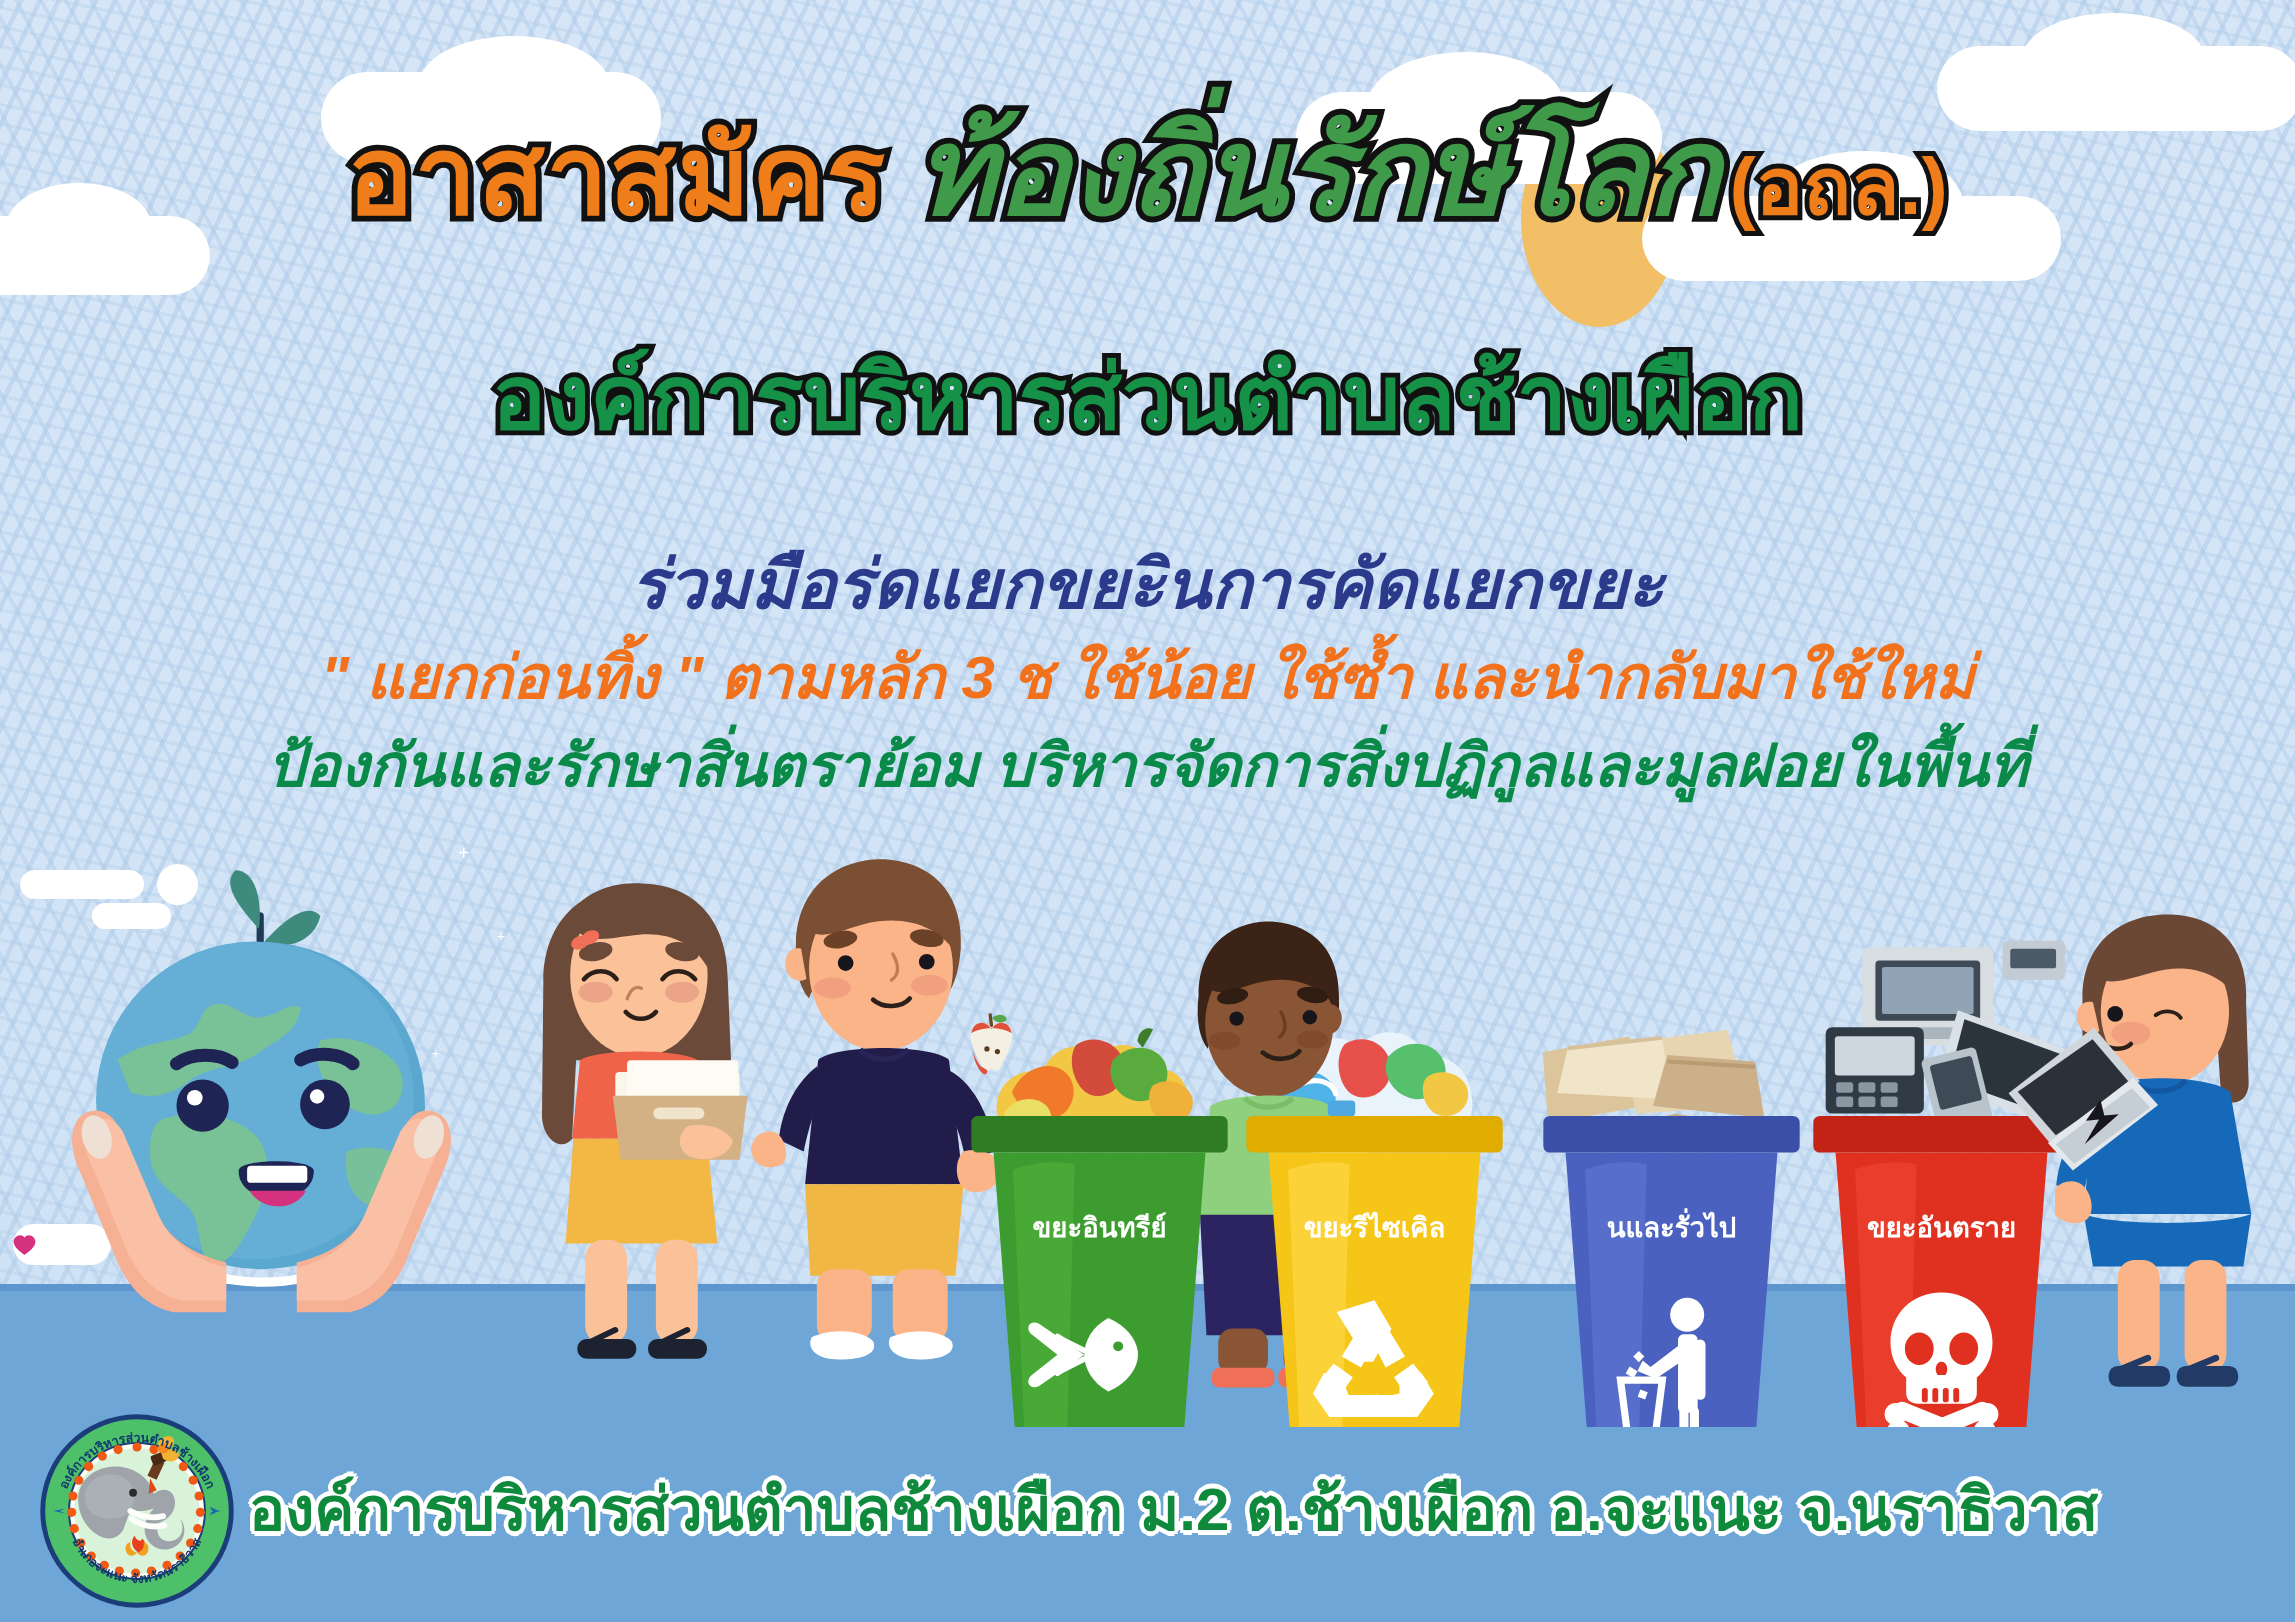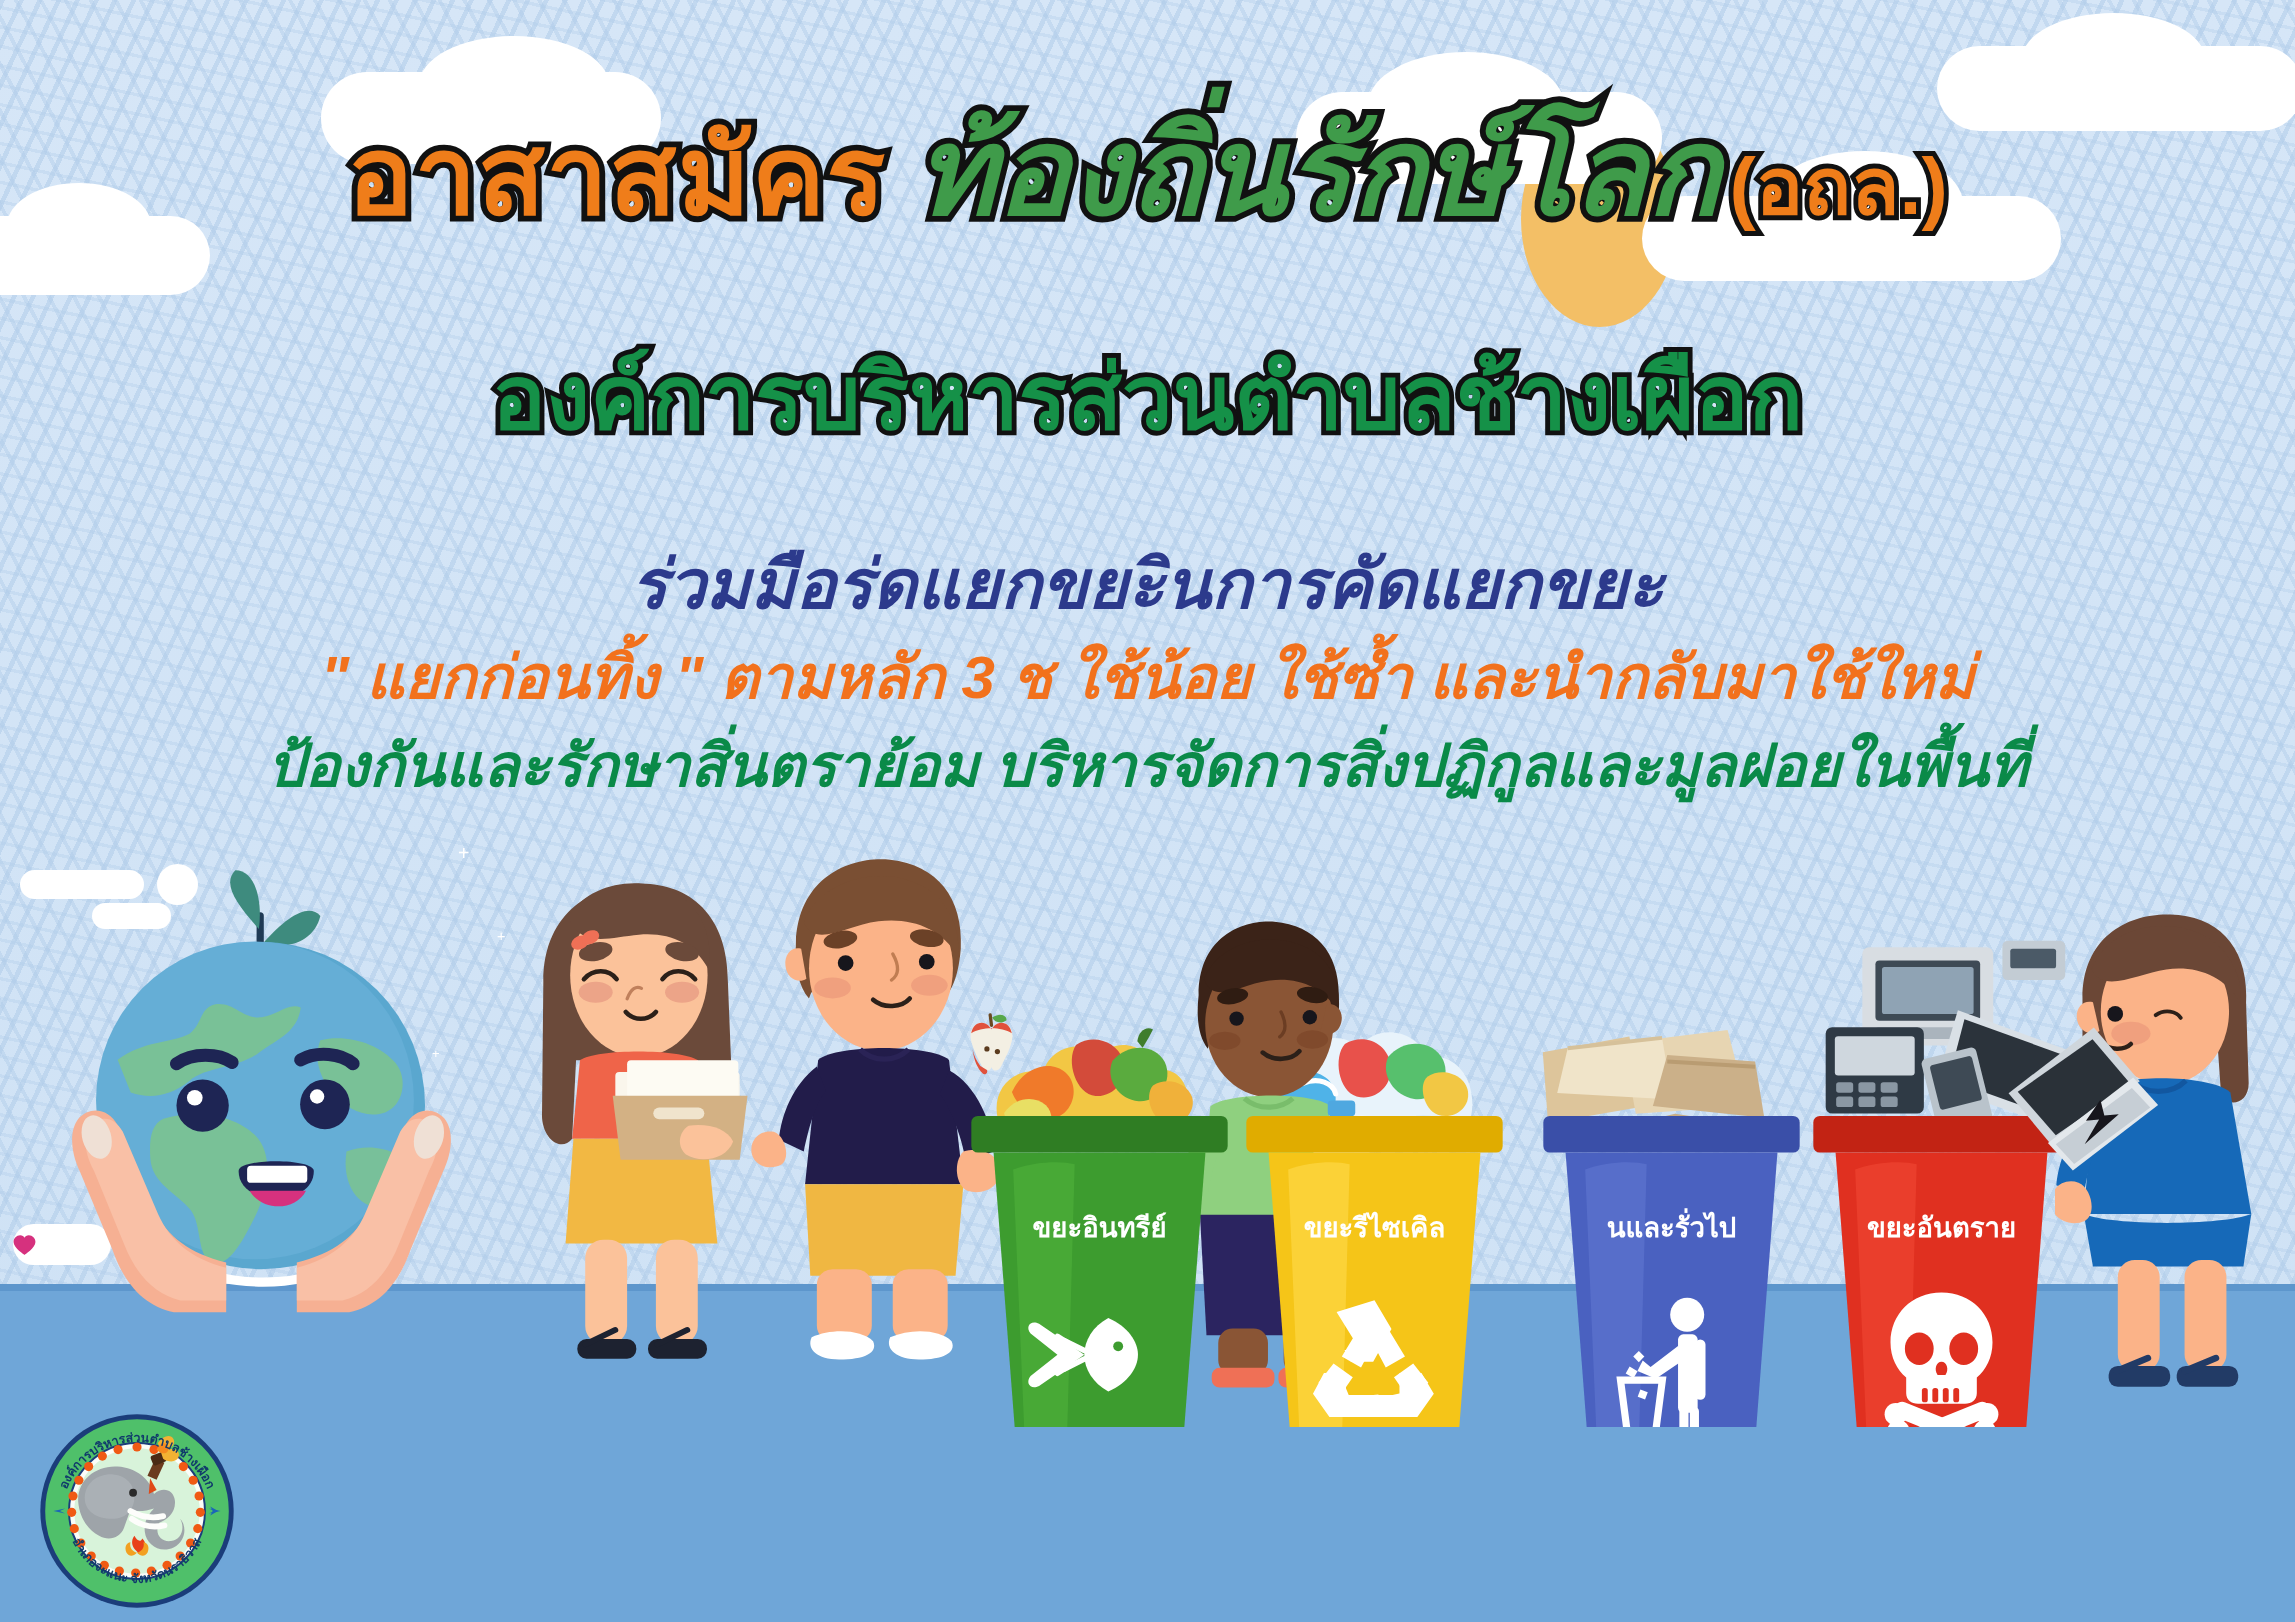--- a/index.html
+++ b/index.html
@@ -599,15 +599,16 @@
       <path id="arcBot" d="M 42 152 A 108 108 0 0 0 258 152" fill="none"></path>
     </defs>
     <text font-family="'Liberation Sans', sans-serif" font-size="19" font-weight="bold" fill="#103a6b">
       <textPath href="#arcTop" startOffset="50%" text-anchor="middle">องค์การบริหารส่วนตำบลช้างเผือก</textPath>
     </text>
     <text font-family="'Liberation Sans', sans-serif" font-size="19" font-weight="bold" fill="#103a6b">
       <textPath href="#arcBot" startOffset="50%" text-anchor="middle">อำเภอจะแนะ  จังหวัดนราธิวาส</textPath>
     </text>
   </svg>
 
+  <div class="footer-text">องค์การบริหารส่วนตำบลช้างเผือก  ม.2  ต.ช้างเผือก  อ.จะแนะ  จ.นราธิวาส</div>
 
 </div>
 
 
 </body></html>

